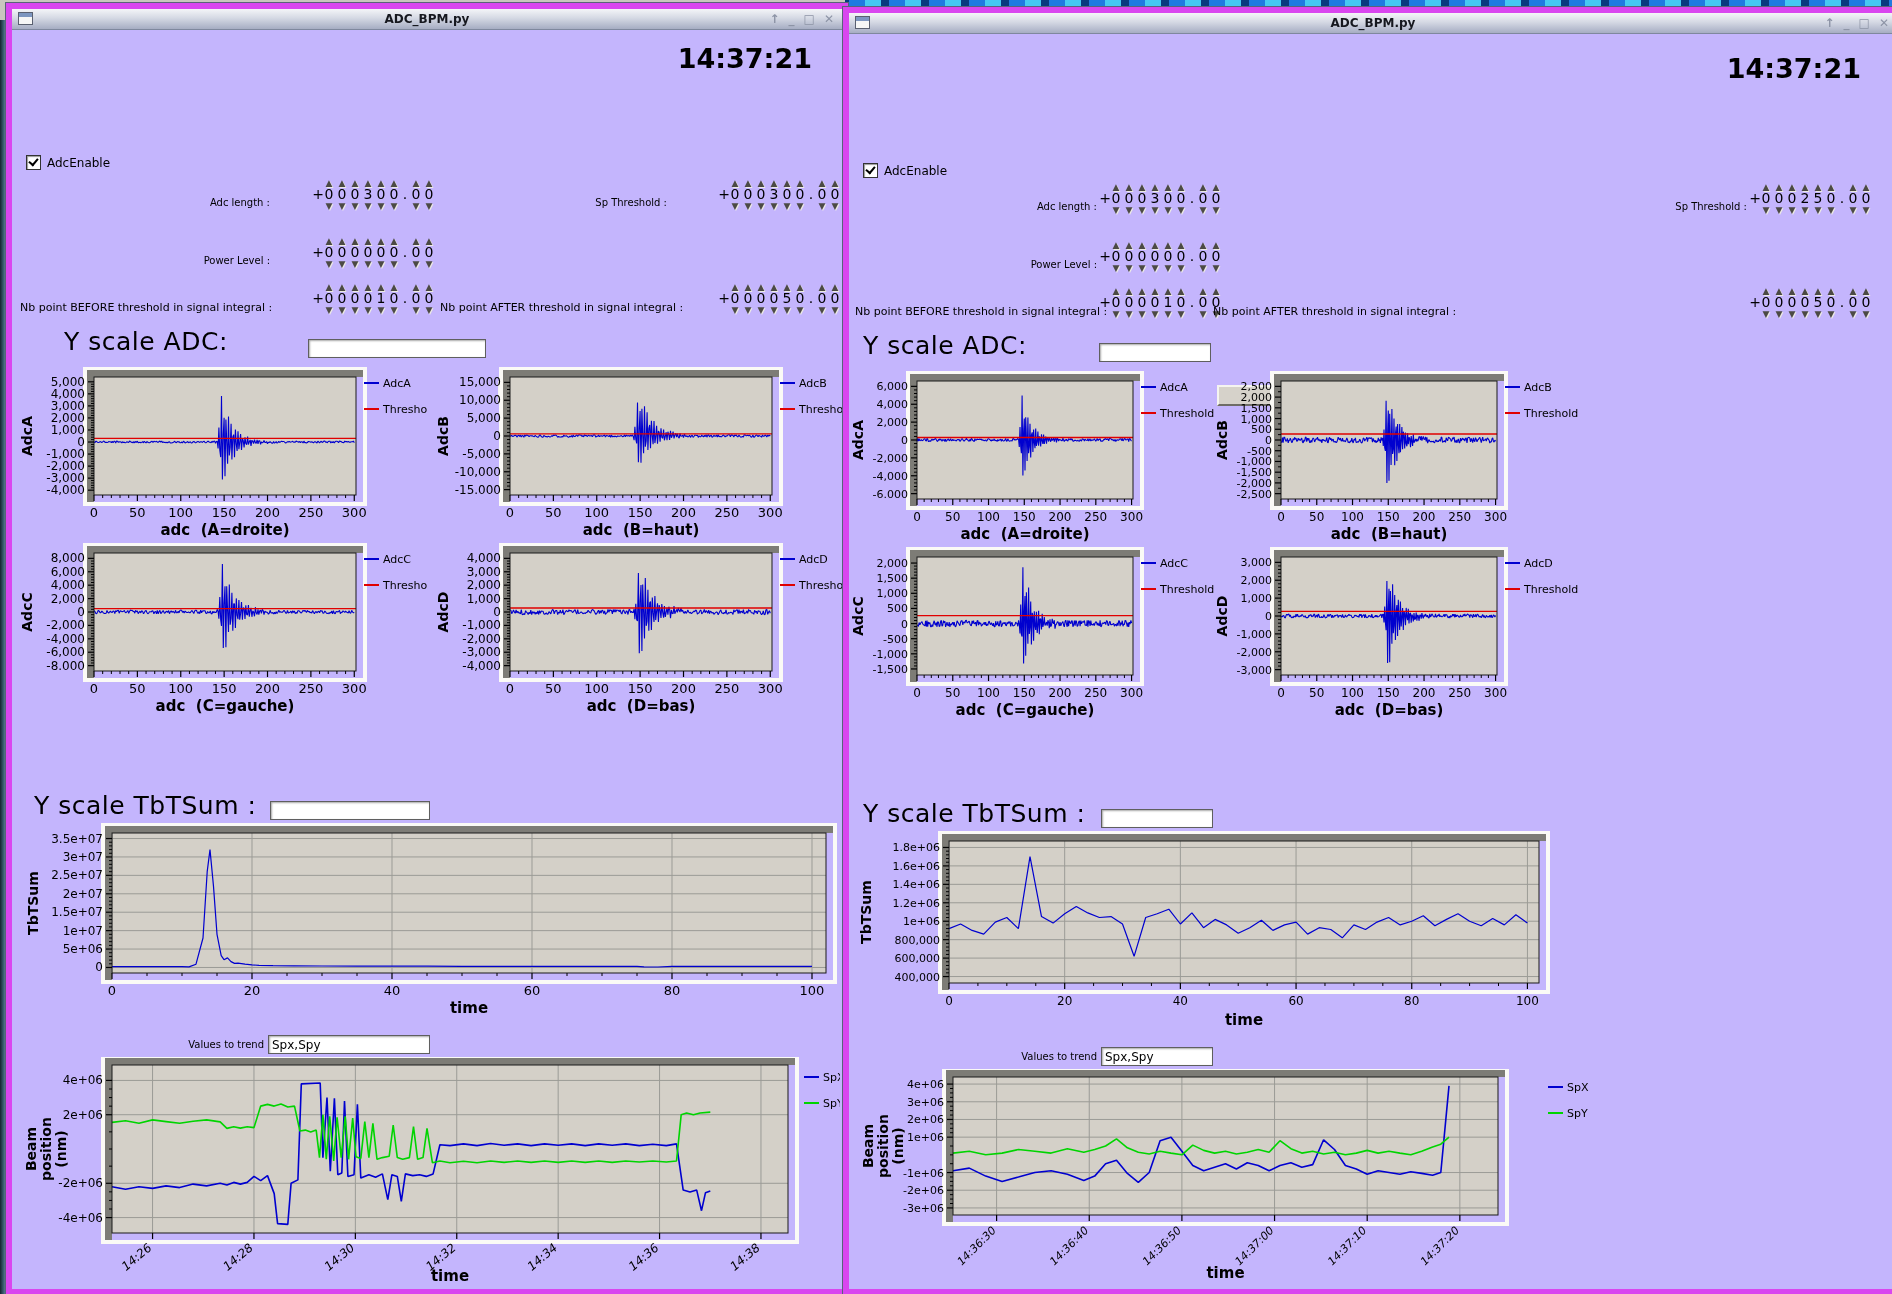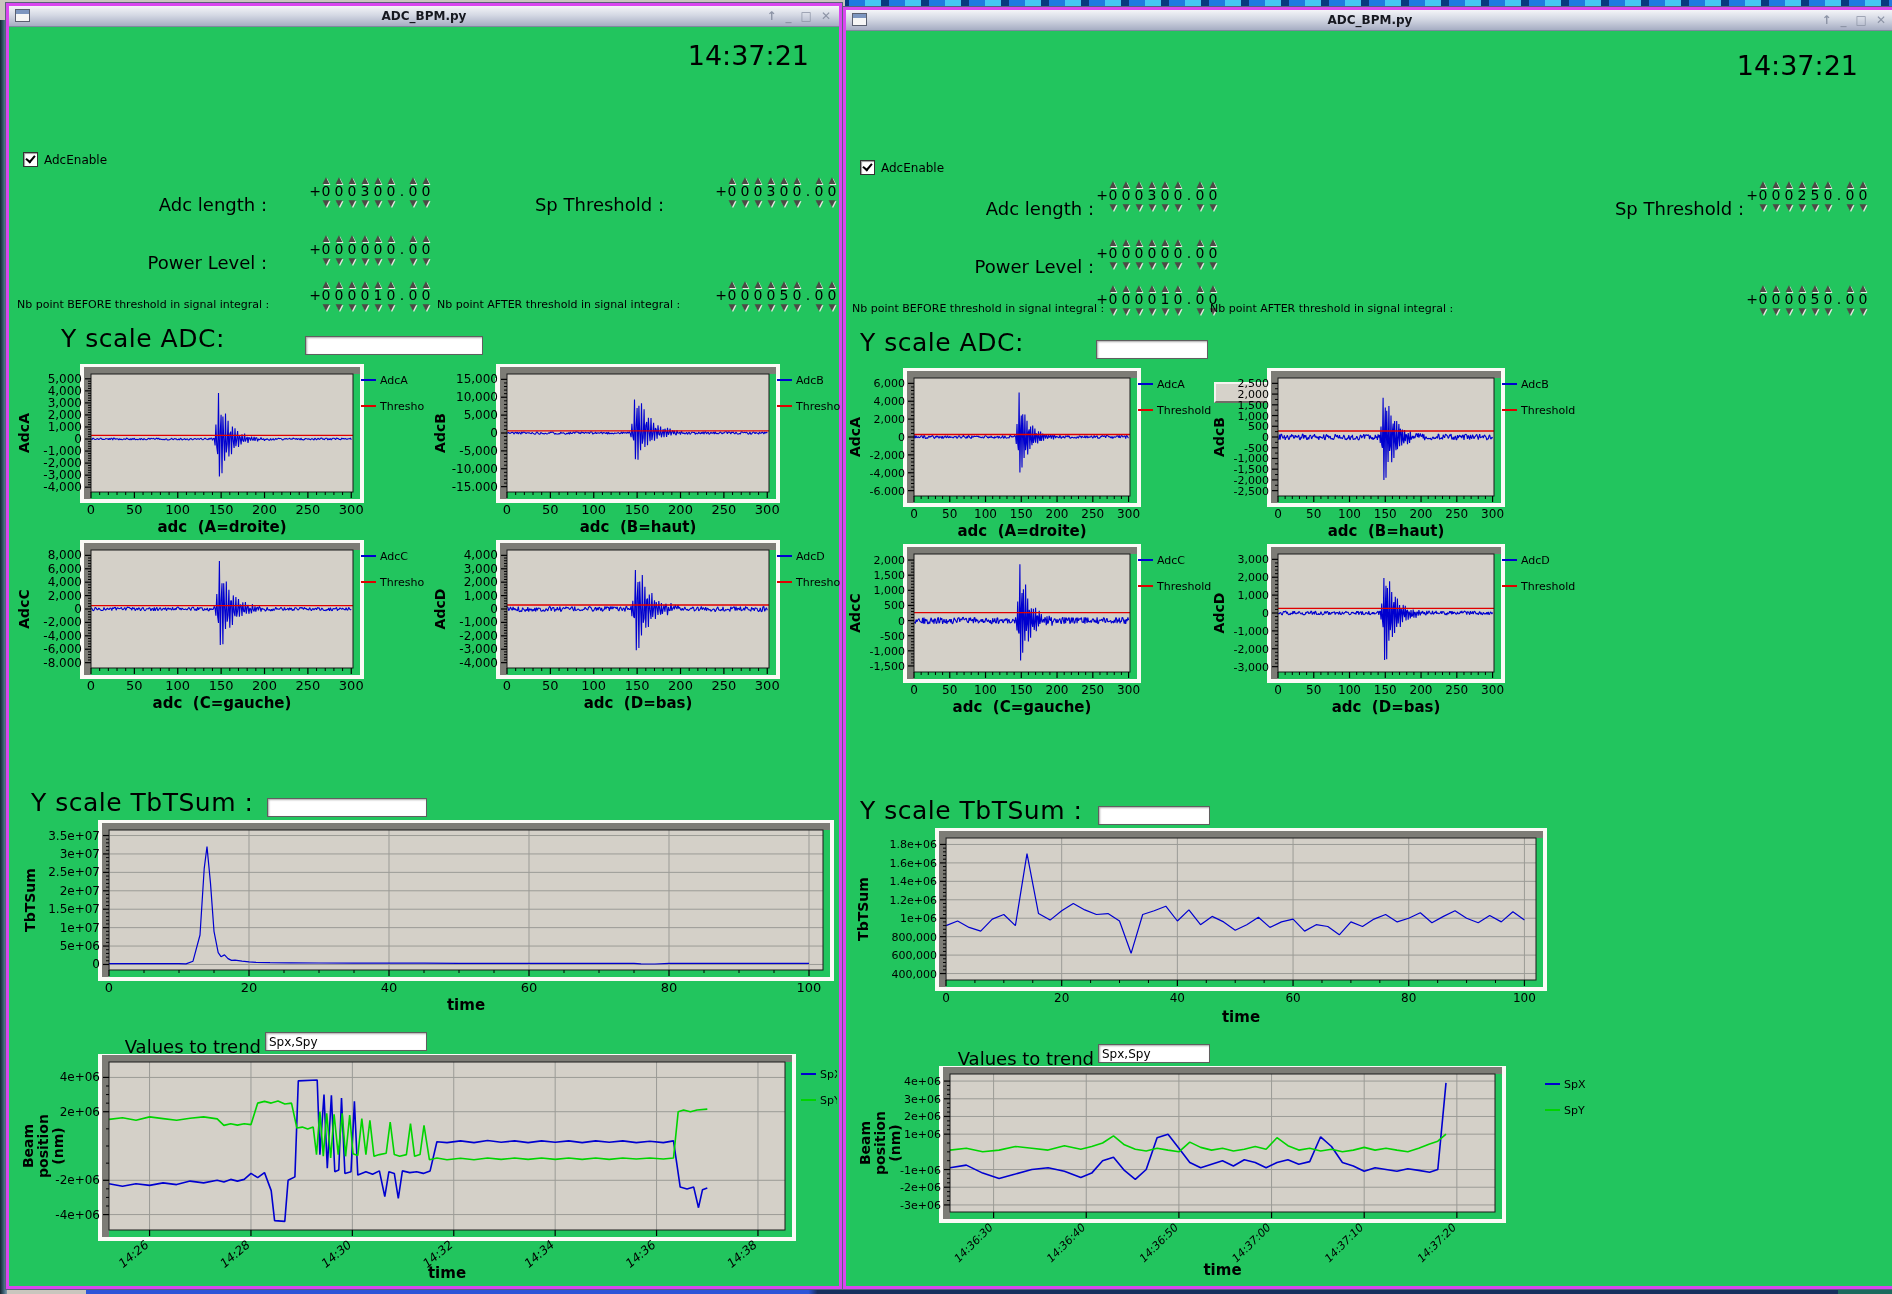--- a/index.html
+++ b/index.html
@@ -9,39 +9,39 @@
 
   
   .left-edge{position:absolute;left:0;top:20px;width:7px;bottom:0;
      background:linear-gradient(90deg,#14242e,#3f6478 55%,#7e9cae);}
   .top-blue{position:absolute;left:845px;right:0;top:0;height:8px;
      background:repeating-linear-gradient(90deg,#083a80 0 4px,#1f7ae0 4px 20px,#45c8f2 20px 36px,#083a80 36px 40px);}
   .bottom-strip{position:absolute;left:86px;right:0;bottom:0;height:11px;
      background:linear-gradient(90deg,#2d55d8 0 40%,#16305e 40.5% 97%,#1b6a5e 97% 100%);}
 
   
-  .window{position:absolute;background:#22c55e;border:3px solid #d946ef;box-shadow:0 0 0 1px #59627a;}
+  .window{position:absolute;background:#c4b5fd;border:6px solid #d946ef;box-shadow:0 0 0 1px #59627a;}
   .titlebar{position:absolute;left:0;top:0;right:0;height:20px;
      background:linear-gradient(180deg,#f4f5f8 0%,#d5d9e4 45%,#a6adc3 100%);
      border-bottom:1px solid #7f889e;}
   .titlebar .ttext{position:absolute;left:0;right:0;top:3px;text-align:center;
      font-size:12px;font-weight:bold;color:#16181f;}
   .ticon{position:absolute;left:6px;top:3px;width:15px;height:13px;background:#f6f6f6;
      border:1px solid #5a6residual070;border:1px solid #5a6070;box-sizing:border-box;}
   .ticon::before{content:"";position:absolute;left:0;top:0;right:0;height:4px;background:#7d96c0;}
   .tbtns{position:absolute;right:8px;top:2px;display:flex;gap:9px;}
   .tbtn{font-size:12px;font-weight:bold;color:#8d94a6;line-height:16px;cursor:default;}
 
-  .clock{position:absolute;font-size:27px;font-weight:normal;}
+  .clock{position:absolute;font-size:27px;font-weight:bold;}
   .device{position:absolute;left:0;width:100%;text-align:center;font-size:24px;font-weight:bold;}
   .cbrow{position:absolute;display:flex;align-items:center;gap:6px;font-size:12px;}
   .cb{width:13px;height:13px;background:#fff;border:1px solid #333;box-shadow:inset 1px 1px 1px #999;position:relative;}
   .cb.checked::after{content:"";position:absolute;left:2px;top:2px;width:7px;height:4px;
      border-left:2px solid #000;border-bottom:2px solid #000;transform:rotate(-50deg);}
-  .flabel{position:absolute;font-size:18px;}
+  .flabel{position:absolute;font-size:10px;}
   .flabel.small{font-size:11px;}
   .ralign{text-align:right;}
   .big{position:absolute;font-size:25px;font-weight:normal;letter-spacing:0.5px;}
   .tin{position:absolute;background:#fff;border:1px solid #5f5f5f;box-shadow:inset 1px 1px 2px #a8a8a8;
      font-size:12px;font-family:"DejaVu Sans",sans-serif;padding:1px 3px;height:15px;}
   .btn{position:absolute;background:#d6d2ca;font-size:12px;font-family:"DejaVu Sans",sans-serif;
      border-top:2px solid #f5f4f0;border-left:2px solid #f5f4f0;
      border-right:2px solid #6f6d66;border-bottom:2px solid #6f6d66;cursor:default;margin-top:45px;}
   .spin{position:absolute;display:flex;gap:1px;}
   .cell{display:flex;flex-direction:column;align-items:center;width:12px;}

